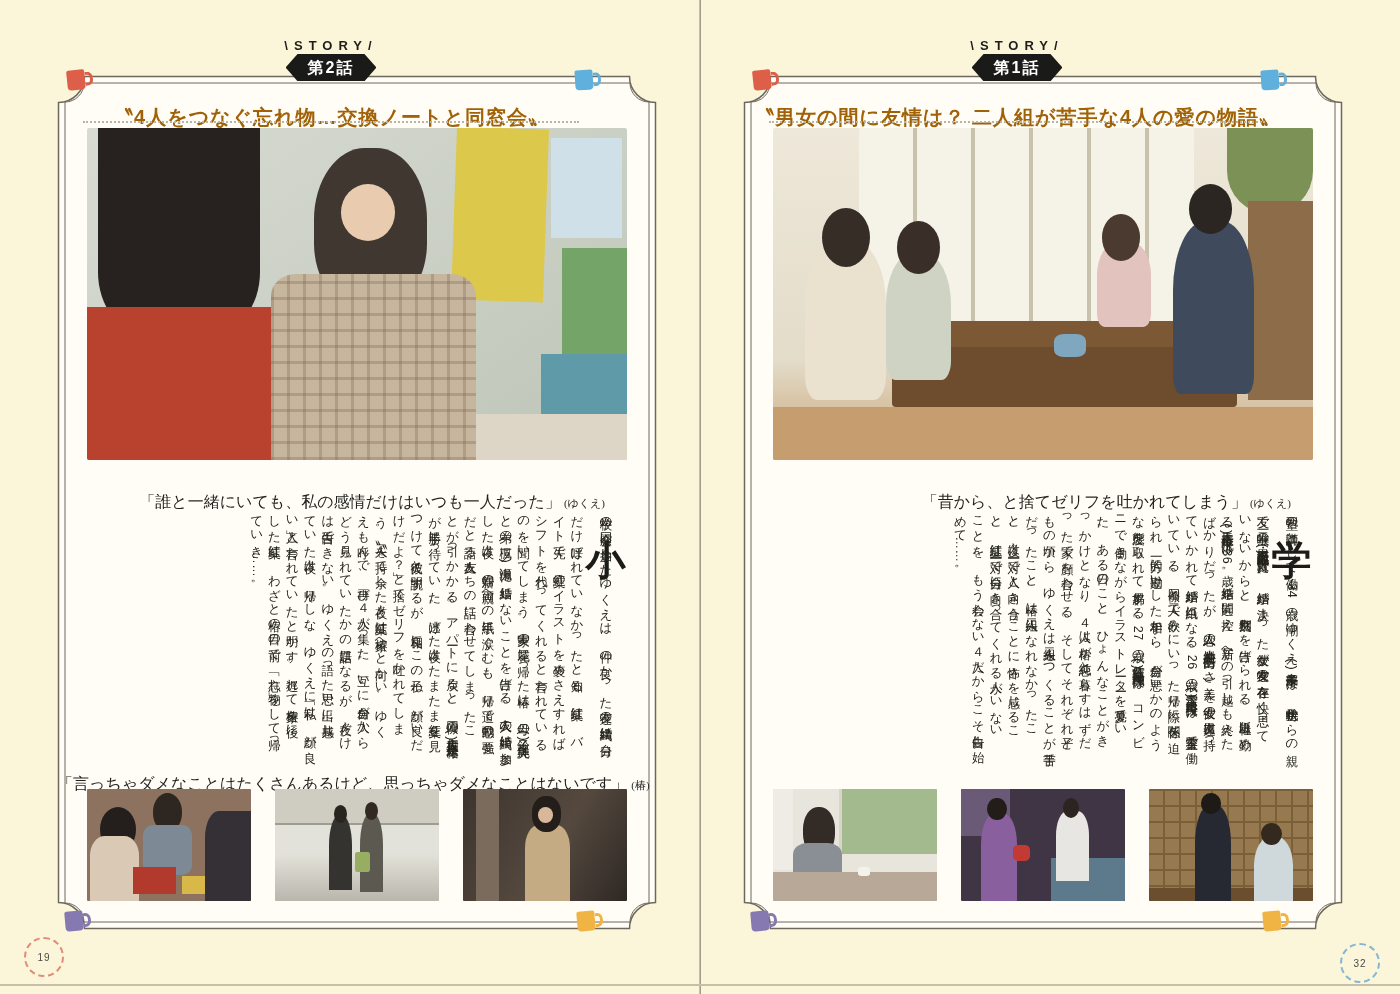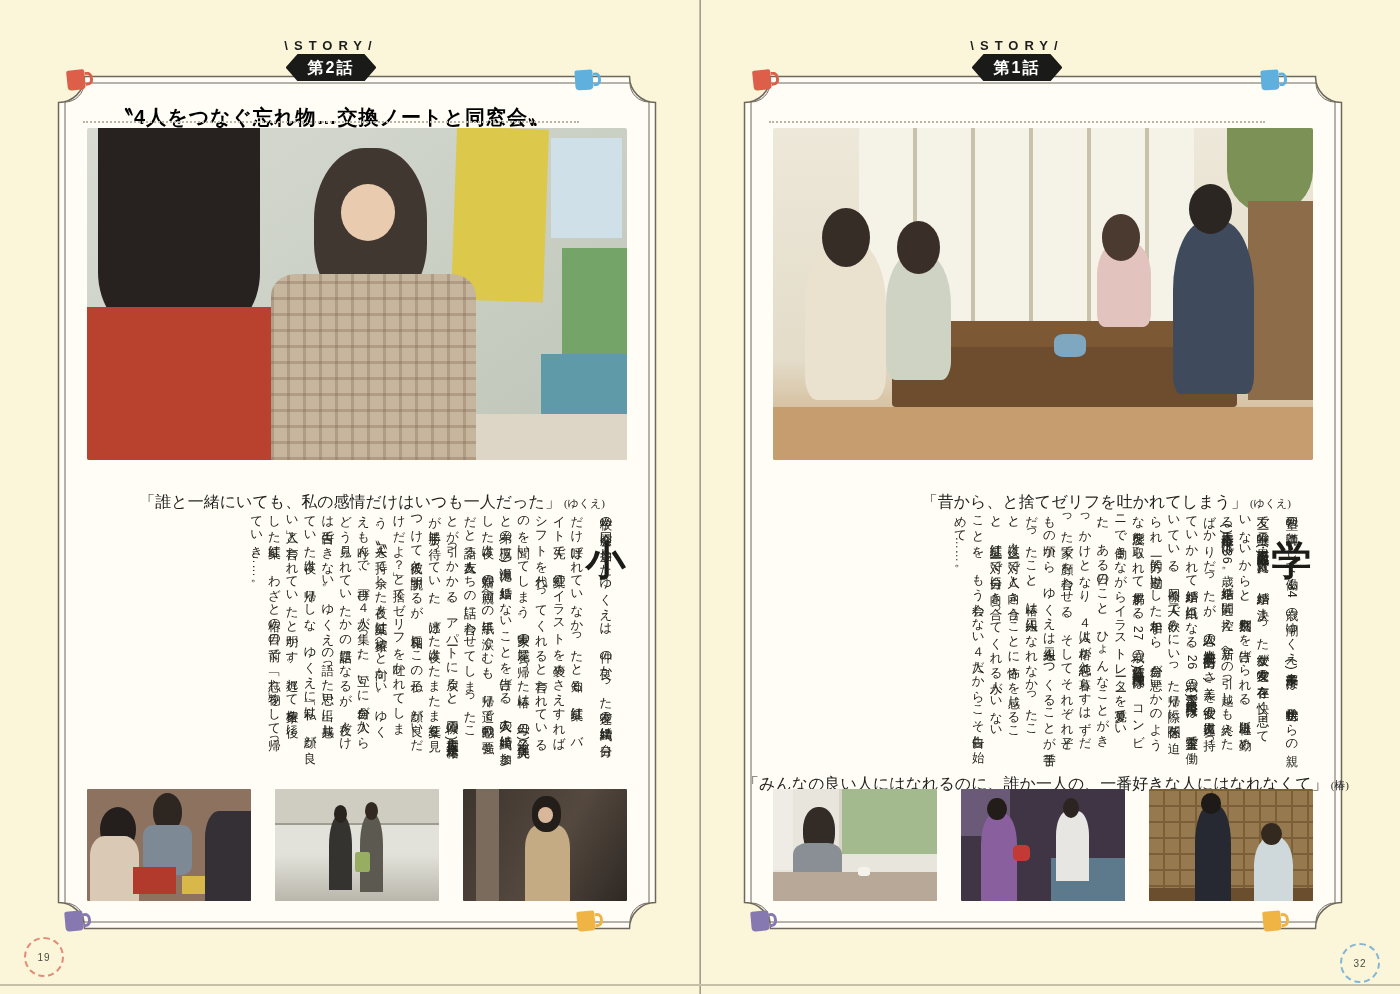--- a/index.html
+++ b/index.html
@@ -20,21 +20,21 @@
   .frame-svg{position:absolute;left:0;top:0;width:600px;height:855px;z-index:1;}
 
   
   .page-header{position:absolute;top:-37px;left:0;width:100%;text-align:center;z-index:3;}
   .story-label{display:block;font-size:13px;font-weight:bold;letter-spacing:6px;color:#1d1d1b;}
   .episode-badge{display:inline-block;margin-top:1px;background:#1a1a18;color:#ffffff;
     font-weight:bold;font-size:16px;letter-spacing:2px;padding:4px 22px;line-height:1.2;
     clip-path:polygon(12px 0,calc(100% - 12px) 0,100% 50%,calc(100% - 12px) 100%,12px 100%,0 50%);}
 
   .headline{position:absolute;top:16px;left:0;width:100%;text-align:center;z-index:2;
-    font-size:20px;font-weight:bold;color:#000000;letter-spacing:1px;white-space:nowrap;}
+    font-size:20px;font-weight:bold;color:#a16207;letter-spacing:1px;white-space:nowrap;}
   .dotted-rule{position:absolute;top:46px;left:26px;right:26px;height:0;
     border-bottom:2px dotted #b8b4a6;z-index:2;}
 
   .main-photo{position:absolute;top:53px;left:30px;width:540px;height:332px;overflow:hidden;
     border-radius:2px;z-index:2;}
   .main-photo i,.thumb i{display:block;position:absolute;}
 
   .quote{position:absolute;left:0;width:100%;text-align:right;z-index:2;white-space:nowrap;
     font-family:Liberation Serif, serif;color:#1f1f1d;font-size:16px;}
   .quote.top{top:401px;}
@@ -105,20 +105,23 @@
   </div>
 
   <p class="quote top">
     <span>「誰と一緒にいても、私の感情だけはいつも一人だった」</span><span class="attr">(ゆくえ)</span>
   </p>
 
   <div class="body-text">
     <span class="drop-cap">小</span><span>学校の同窓会に参加したゆくえは、仲の良かった友達の結婚式に自分だけ呼ばれていなかったと知る。紅葉は、バイト先で、紅葉のイラストを褒めさえすればシフトを代わってくれると言われているのを聞いてしまう。実家の花屋に帰った椿は、母の鈴子(美保純)と弟の楓(一ノ瀬颯)に結婚しないことを告げる。友人の結婚式に参加した夜々は、新婦の両親への手紙に涙ぐむも、帰り道で感動の強要だと語る友人たちの話に合わせてしまったことが引っかかる。アパートに戻ると、同僚の相良大貴(泉澤祐希)が勝手に待っていた。逃げた夜々はたまたま紅葉を見つけて彼氏と説明するが、相良に「この子ね、顔が良いだけだよ？」と捨てゼリフを吐かれてしまう。〝二人〟を持て余した夜々と紅葉は椿家へと向かい、ゆくえも呼んで、再び４人が集った。互いに自分が人からどう見られていたかの話題になるが、夜々だけは告白できない。ゆくえの語った思い出に共感していた夜々は、帰りしな、ゆくえに「私は、顔が良い人」と言われていたと明かす。遅れて椿家を後にした紅葉は、わざと椿の目の前で、「忘れ物」をして帰っていき……。</span>
   </div>
 
+  <p class="quote bottom">
+    <span>「言っちゃダメなことはたくさんあるけど、思っちゃダメなことはないです」</span><span class="attr">(椿)</span>
+  </p>
 
   <div class="thumbs">
     <div class="thumb" style="background:#8d7260;" title="four friends gathered around a low table with snacks">
       <i style="left:8%;top:16%;width:22%;height:40%;background:#241f1c;border-radius:50%;"></i>
       <i style="left:2%;top:42%;width:30%;height:58%;background:#d9c9b5;border-radius:30% 30% 0 0;"></i>
       <i style="left:40%;top:4%;width:18%;height:34%;background:#2e2621;border-radius:50%;"></i>
       <i style="left:34%;top:32%;width:30%;height:45%;background:#7d8a96;border-radius:20%;"></i>
       <i style="left:28%;top:70%;width:26%;height:24%;background:#b23a2c;"></i>
       <i style="left:58%;top:78%;width:14%;height:16%;background:#d9b84a;"></i>
       <i style="left:72%;top:20%;width:28%;height:80%;background:#343036;border-radius:30% 0 0 0;"></i>
@@ -150,20 +153,21 @@
   <span class="cup tl"></span>
   <span class="cup tr"></span>
   <span class="cup bl"></span>
   <span class="cup br"></span>
 
   <header class="page-header">
     <span class="story-label">\STORY/</span>
     <span class="episode-badge">第1話</span>
   </header>
 
+  <h1 class="headline">〝男女の間に友情は？ 二人組が苦手な4人の愛の物語〟</h1>
   <div class="dotted-rule"></div>
 
   <div class="main-photo" style="background:linear-gradient(#eee8da,#e3dcc9 70%,#caa477 100%);" title="four people sitting around a wooden dining table in a bright room with large windows">
     <i style="left:16%;top:0;width:62%;height:58%;background:repeating-linear-gradient(90deg,#f5f2e8 0 54px,#c8c1ab 54px 58px);border-bottom:3px solid #b5ae98;"></i>
     <i style="left:84%;top:0;width:16%;height:26%;background:#7b9155;border-radius:0 0 50% 50%;"></i>
     <i style="left:88%;top:22%;width:12%;height:60%;background:#8d6c49;"></i>
     <i style="left:0;top:84%;width:100%;height:16%;background:#c59d6f;"></i>
     <i style="left:22%;top:58%;width:64%;height:26%;background:#6e4c2e;border-radius:4px;"></i>
     <i style="left:24%;top:58%;width:60%;height:8%;background:#7d5835;"></i>
     <i style="left:6%;top:34%;width:15%;height:48%;background:#eae1cf;border-radius:40% 40% 15% 15%;"></i>
@@ -178,23 +182,20 @@
   </div>
 
   <p class="quote top">
     <span>「昔から、と捨てゼリフを吐かれてしまう」</span><span class="attr">(ゆくえ)</span>
   </p>
 
   <div class="body-text">
     <span class="drop-cap">学</span><span>習塾の講師として働く34歳の潮ゆくえ(多部未華子)は、学生時代からの親友で唯一無二の男友達・赤田鼓太郎(仲野太賀)に、結婚が決まった彼女が女友達の存在を快く思っていないからと、突然別れを告げられる。出版社に勤める春木椿(松下洸平)は36歳。結婚を間近に控え、新居への引っ越しも終えたばかりだったが、恋人の小岩井純恋(臼田あさ美)を彼女の男友達に持っていかれて結婚が白紙になる。26歳の深雪夜々(今田美桜)は、美容室で働いている。同僚と二人で飲みにいった帰り際に関係を迫られ、一方的に勘違いした相手から、自分が悪いかのような態度を取られて辟易する。27歳の佐藤紅葉(神尾楓珠)は、コンビニで働きながらイラストレーターを夢見ていた。ある日のこと、ひょんなことがきっかけとなり、４人は椿が純恋と暮らすはずだった家で顔を合わせる。そしてそれぞれ子どもの頃から、ゆくえは二人組をつくることが苦手だったこと、椿は二人組になれなかったこと、夜々は一対一で人と向き合うことに怖さを感じること、紅葉は一対一で自分に向き合ってくれる人がいないことを、もう会わない４人だからこそ告白し始めて……。</span>
   </div>
 
-  <p class="quote bottom">
-    <span>「みんなの良い人にはなれるのに、誰か一人の、一番好きな人にはなれなくて」</span><span class="attr">(椿)</span>
-  </p>
 
   <div class="thumbs">
     <div class="thumb" style="background:#e8e5dc;" title="woman sitting at a table by a window with greenery outside">
       <i style="left:40%;top:0;width:60%;height:58%;background:#a3b98e;border-left:3px solid #d8d5c8;"></i>
       <i style="left:0;top:0;width:12%;height:72%;background:#eeece4;"></i>
       <i style="left:18%;top:16%;width:20%;height:44%;background:#332c26;border-radius:45%;"></i>
       <i style="left:12%;top:48%;width:30%;height:34%;background:#8a8f96;border-radius:30% 30% 0 0;"></i>
       <i style="left:0;top:74%;width:100%;height:26%;background:#b7a897;"></i>
       <i style="left:52%;top:70%;width:7%;height:8%;background:#f4f2ea;border-radius:30%;"></i>
     </div>

